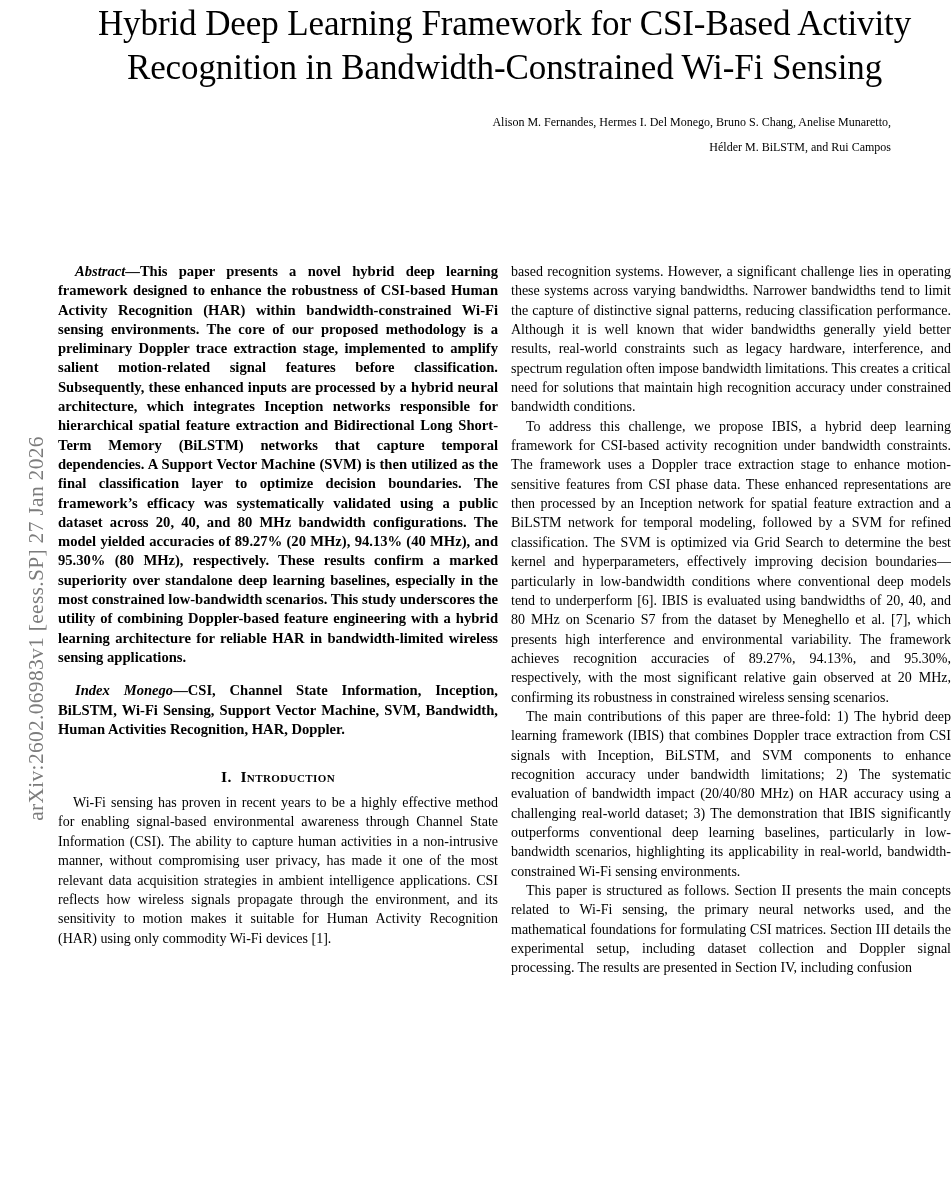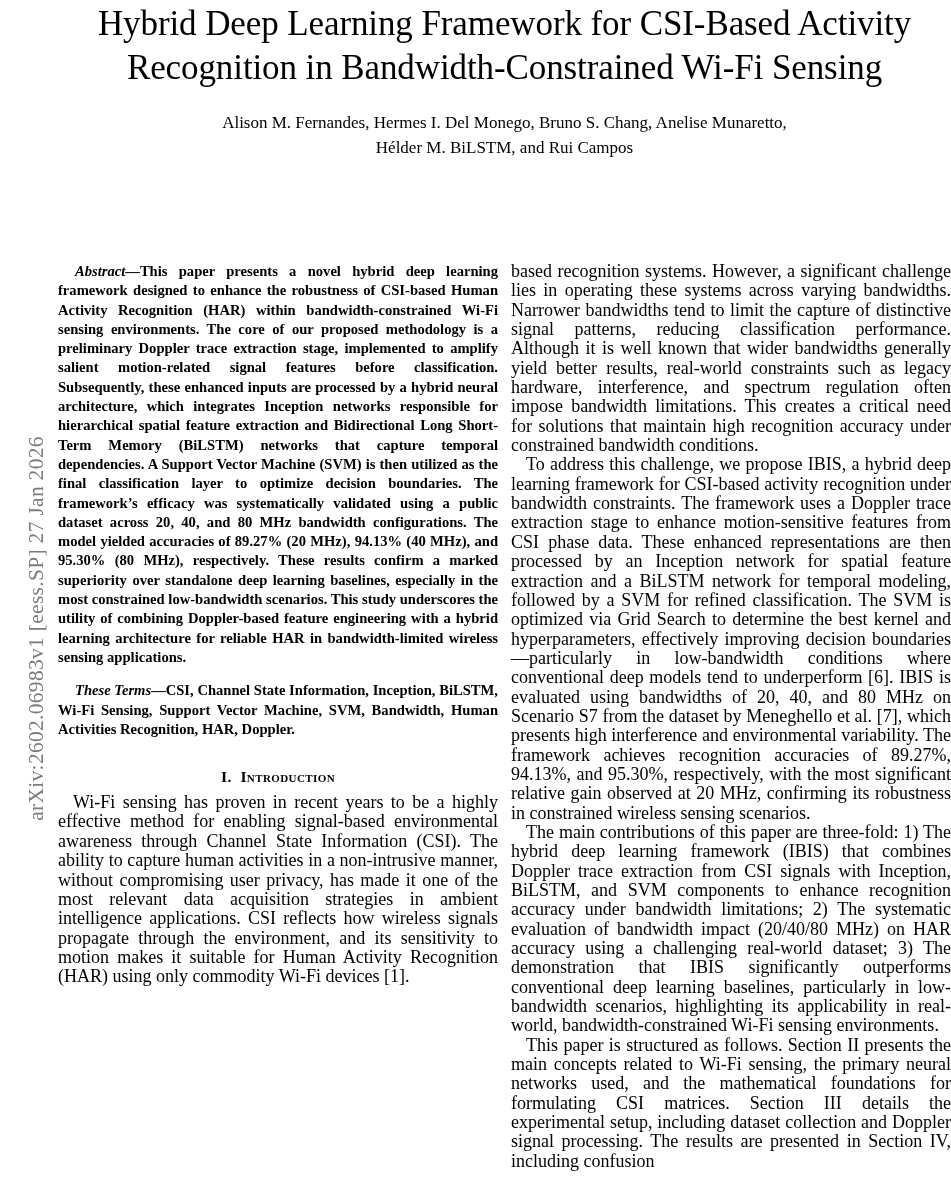--- a/index.html
+++ b/index.html
@@ -50,43 +50,44 @@
   #paper-title {
     font-size: 35px;
     line-height: 44px;
     font-weight: normal;
     margin: 0;
     padding: 0 22px;
     letter-spacing: -0.1px;
   }
   #author-block {
     margin-top: 20px;
-    font-size: 17px;
+    font-size: 12px;
     line-height: 25px;
     padding: 0 60px;
+    text-align: right;
   }
   .author-line { display: block; }
 
   
   #columns {
     position: absolute;
     top: 262px;
     left: 0;
     width: 893px;
     display: flex;
     gap: 13px;
   }
   .column {
     width: 440px;
     flex: 0 0 440px;
   }
 
   p.para {
     margin: 0;
-    font-size: 18px;
+    font-size: 14px;
     line-height: 19.35px;
     text-align: justify;
     text-justify: inter-word;
     text-indent: 15px;
     hyphens: manual;
   }
   p.para.noindent { text-indent: 0; }
 
   p.abstract, p.indexterms {
     font-weight: bold;
@@ -128,21 +129,21 @@
       <span class="author-line">Hélder M. BiLSTM, and Rui Campos</span>
     </div>
   </div>
 
   <div id="columns">
 
     <div class="column" id="column-left">
 
       <p class="abstract"><span class="lead-italic">Abstract</span><span>—</span><span>This paper presents a novel hybrid deep learning framework designed to enhance the robustness of CSI-based Human Activity Recognition (HAR) within bandwidth-constrained Wi-Fi sensing environments. The core of our proposed methodology is a preliminary Doppler trace extraction stage, implemented to amplify salient motion-related signal features before classification. Subsequently, these enhanced inputs are processed by a hybrid neural architecture, which integrates Inception networks responsible for hierarchical spatial feature extraction and Bidirectional Long Short-Term Memory (BiLSTM) networks that capture temporal dependencies. A Support Vector Machine (SVM) is then utilized as the final classification layer to optimize decision boundaries. The framework’s efficacy was systematically validated using a public dataset across 20, 40, and 80 MHz bandwidth configurations. The model yielded accuracies of 89.27% (20 MHz), 94.13% (40 MHz), and 95.30% (80 MHz), respectively. These results confirm a marked superiority over standalone deep learning baselines, especially in the most constrained low-bandwidth scenarios. This study underscores the utility of combining Doppler-based feature engineering with a hybrid learning architecture for reliable HAR in bandwidth-limited wireless sensing applications.</span></p>
 
-      <p class="indexterms"><span class="lead-italic">These Terms</span><span>—</span><span>CSI, Channel State Information, Inception, BiLSTM, Wi-Fi Sensing, Support Vector Machine, SVM, Bandwidth, Human Activities Recognition, HAR, Doppler.</span></p>
+      <p class="indexterms"><span class="lead-italic">Index Monego</span><span>—</span><span>CSI, Channel State Information, Inception, BiLSTM, Wi-Fi Sensing, Support Vector Machine, SVM, Bandwidth, Human Activities Recognition, HAR, Doppler.</span></p>
 
       <h2 class="section-head"><span class="numeral">I.</span>&nbsp;&nbsp;<span>Introduction</span></h2>
 
       <p class="para">Wi-Fi sensing has proven in recent years to be a highly effective method for enabling signal-based environmental awareness through Channel State Information (CSI). The ability to capture human activities in a non-intrusive manner, without compromising user privacy, has made it one of the most relevant data acquisition strategies in ambient intelligence applications. CSI reflects how wireless signals propagate through the environment, and its sensitivity to motion makes it suitable for Human Activity Recognition (HAR) using only commodity Wi-Fi devices [1].</p>
 
     </div>
 
     <div class="column" id="column-right">
       <p class="para noindent">based recognition systems. However, a significant challenge lies in operating these systems across varying bandwidths. Narrower bandwidths tend to limit the capture of distinctive signal patterns, reducing classification performance. Although it is well known that wider bandwidths generally yield better results, real-world constraints such as legacy hardware, interference, and spectrum regulation often impose bandwidth limitations. This creates a critical need for solutions that maintain high recognition accuracy under constrained bandwidth conditions.</p>
       <p class="para">To address this challenge, we propose IBIS, a hybrid deep learning framework for CSI-based activity recognition under bandwidth constraints. The framework uses a Doppler trace extraction stage to enhance motion-sensitive features from CSI phase data. These enhanced representations are then processed by an Inception network for spatial feature extraction and a BiLSTM network for temporal modeling, followed by a SVM for refined classification. The SVM is optimized via Grid Search to determine the best kernel and hyperparameters, effectively improving decision boundaries—particularly in low-bandwidth conditions where conventional deep models tend to underperform [6]. IBIS is evaluated using bandwidths of 20, 40, and 80 MHz on Scenario S7 from the dataset by Meneghello et al. [7], which presents high interference and environmental variability. The framework achieves recognition accuracies of 89.27%, 94.13%, and 95.30%, respectively, with the most significant relative gain observed at 20 MHz, confirming its robustness in constrained wireless sensing scenarios.</p>

